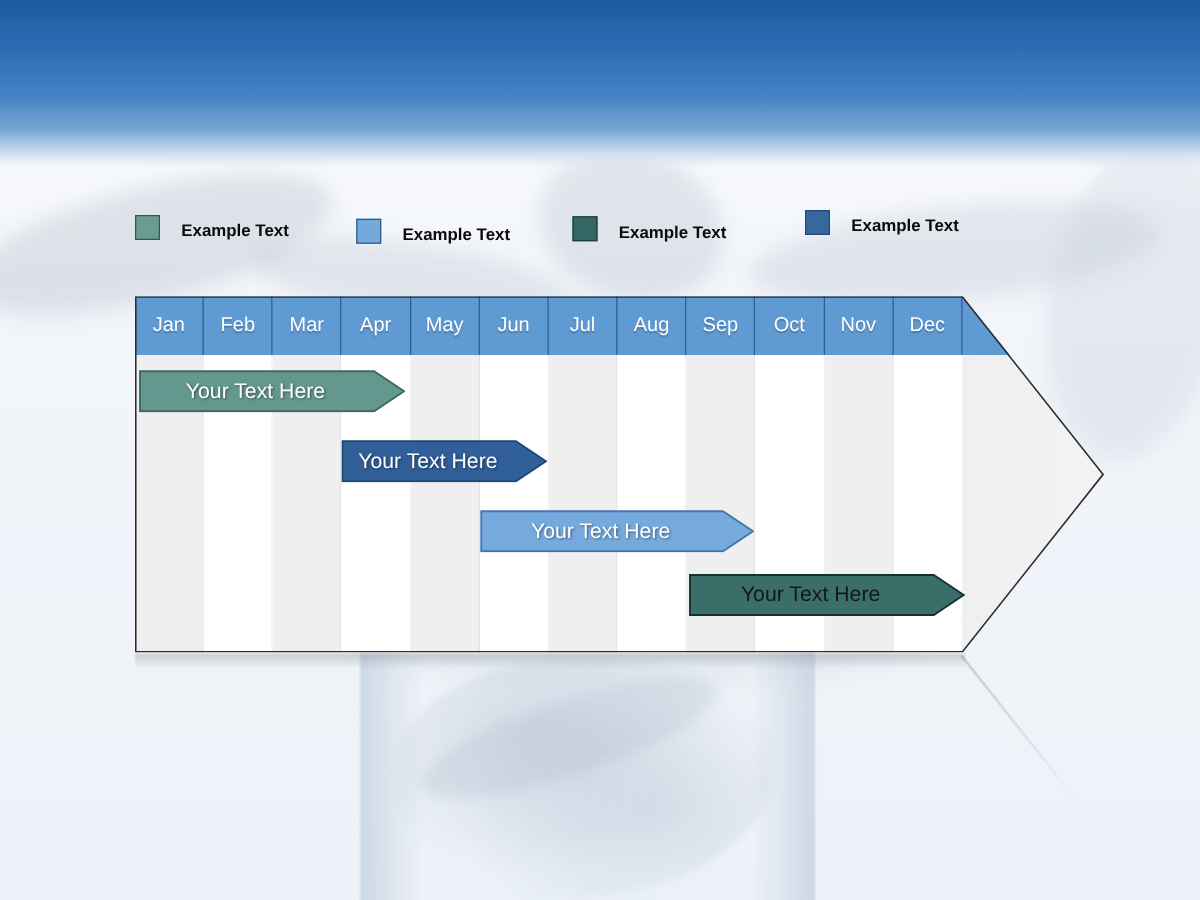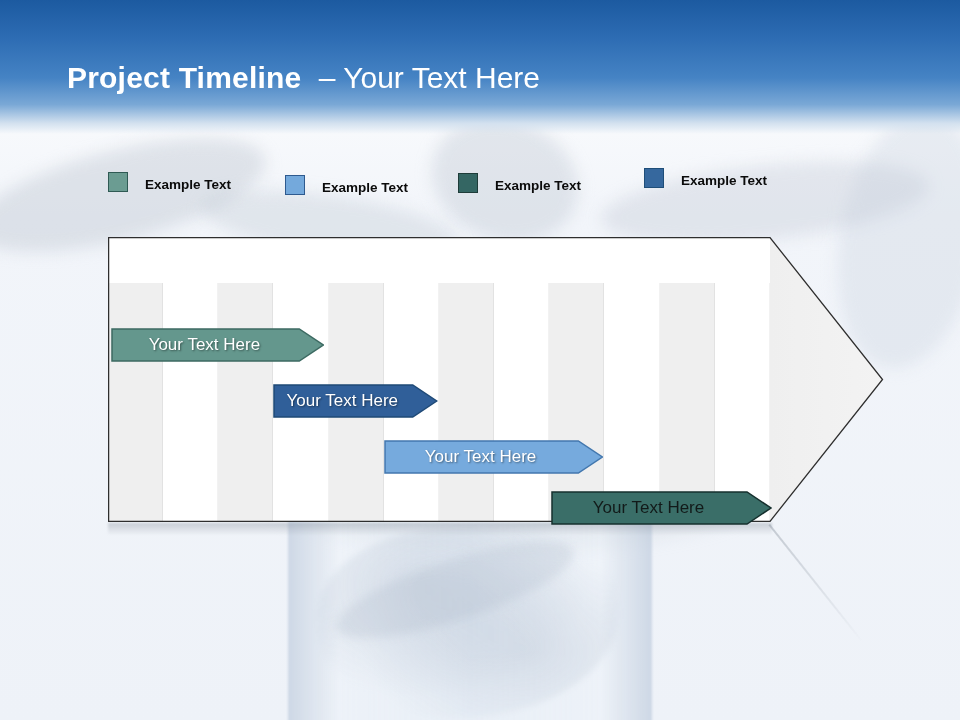--- a/index.html
+++ b/index.html
@@ -44,21 +44,21 @@
     background:linear-gradient(90deg,#efefef 0%,#f3f3f3 100%);}
   .tl-body{position:absolute;left:0;top:0;width:662px;height:285px;background:#ffffff;}
   .tl-stripes{position:absolute;left:0;top:46px;width:662px;height:239px;display:flex;}
   .stripe{height:100%;box-sizing:border-box;border-right:1px solid rgba(0,0,0,.05);}
   .tl-header{position:absolute;left:0;top:0;width:700px;height:47px;
     clip-path:polygon(0 0,662px 0,100% 100%,0 100%);}
   .month-row{position:absolute;left:0;top:0;width:662px;height:47px;display:flex;}
   .month-cell{box-sizing:border-box;height:47px;line-height:47px;text-align:center;color:#ffffff;
     font-size:16px;border-right:1px solid #2e5f93;text-shadow:0 1px 1px rgba(0,0,0,.22);}
   .tl-outline{position:absolute;left:0;top:0;z-index:6;pointer-events:none;}
-  .tl-bars{position:absolute;inset:0;z-index:7;margin-top:32px;}
+  .tl-bars{position:absolute;inset:0;z-index:7;}
   .task-bar{position:absolute;}
   .task-bar svg{display:block;}
   .task-label{position:absolute;left:0;top:0;height:100%;display:flex;align-items:center;justify-content:center;
     font-size:17px;white-space:nowrap;}
   .task-label.lite{text-shadow:1px 1px 2px rgba(0,0,0,.45);}
 
   
   .tl-reflection{position:absolute;left:108px;top:523px;width:664px;height:12px;z-index:2;
     background:linear-gradient(180deg,rgba(125,135,147,.35),rgba(125,135,147,0));filter:blur(1px);}
   .tl-reflection-slant{position:absolute;left:770px;top:524px;width:150px;height:2px;z-index:2;
@@ -75,24 +75,20 @@
     <div class="blob b2"></div>
     <div class="blob b3"></div>
     <div class="blob b4"></div>
     <div class="blob b5"></div>
     <div class="blob b6"></div>
     <div class="glass"></div>
     <div class="swirl"></div>
   </div>
 
   <div class="title-band"></div>
-  <h1 class="page-title">
-    <span class="t-main">Project Timeline</span>
-    <span class="t-suffix">– Your Text Here</span>
-  </h1>
 
   <div class="legend" id="legend">
       <div class="legend-item" style="left: 108px; top: 170px;">
         <div class="legend-swatch" style="background: rgb(107, 156, 146); border-color: rgb(47, 90, 84);"></div>
         <div class="legend-label">Example Text</div>
       </div>
       <div class="legend-item" style="left: 285px; top: 173px;">
         <div class="legend-swatch" style="background: rgb(116, 169, 220); border-color: rgb(46, 90, 143);"></div>
         <div class="legend-label">Example Text</div>
       </div>
@@ -115,20 +111,36 @@
           <div class="stripe" style="width: 55.1667px; background: rgb(239, 239, 239);"></div>
           <div class="stripe" style="width: 55.1667px; background: rgb(255, 255, 255);"></div>
           <div class="stripe" style="width: 55.1667px; background: rgb(239, 239, 239);"></div>
           <div class="stripe" style="width: 55.1667px; background: rgb(255, 255, 255);"></div>
           <div class="stripe" style="width: 55.1667px; background: rgb(239, 239, 239);"></div>
           <div class="stripe" style="width: 55.1667px; background: rgb(255, 255, 255);"></div>
           <div class="stripe" style="width: 55.1667px; background: rgb(239, 239, 239);"></div>
           <div class="stripe" style="width: 55.1667px; background: rgb(255, 255, 255);"></div>
           <div class="stripe" style="width: 55.1667px; background: rgb(239, 239, 239);"></div>
           <div class="stripe" style="width: 55.1667px; background: rgb(255, 255, 255);"></div>
+        </div>
+    </div>
+    <div class="tl-header" id="header" style="background: rgb(95, 154, 210);">
+      <div class="month-row" id="month-row">
+          <div class="month-cell" style="width: 55.1667px; border-right-color: rgb(46, 95, 147);">Jan</div>
+          <div class="month-cell" style="width: 55.1667px; border-right-color: rgb(46, 95, 147);">Feb</div>
+          <div class="month-cell" style="width: 55.1667px; border-right-color: rgb(46, 95, 147);">Mar</div>
+          <div class="month-cell" style="width: 55.1667px; border-right-color: rgb(46, 95, 147);">Apr</div>
+          <div class="month-cell" style="width: 55.1667px; border-right-color: rgb(46, 95, 147);">May</div>
+          <div class="month-cell" style="width: 55.1667px; border-right-color: rgb(46, 95, 147);">Jun</div>
+          <div class="month-cell" style="width: 55.1667px; border-right-color: rgb(46, 95, 147);">Jul</div>
+          <div class="month-cell" style="width: 55.1667px; border-right-color: rgb(46, 95, 147);">Aug</div>
+          <div class="month-cell" style="width: 55.1667px; border-right-color: rgb(46, 95, 147);">Sep</div>
+          <div class="month-cell" style="width: 55.1667px; border-right-color: rgb(46, 95, 147);">Oct</div>
+          <div class="month-cell" style="width: 55.1667px; border-right-color: rgb(46, 95, 147);">Nov</div>
+          <div class="month-cell" style="width: 55.1667px; border-right-color: rgb(46, 95, 147);">Dec</div>
         </div>
     </div>
     <svg class="tl-outline" id="outline" width="778" height="285" viewBox="0 0 778 285">
       <path id="outline-path" fill="none" stroke-width="1.3" d="M0.6,0.6 L662,0.6 L774.5,142.5 L662,284.4 L0.6,284.4 Z" stroke="#2E2E2E"></path>
     </svg>
     <div class="tl-bars" id="bars">
         <div class="task-bar" style="left: 2.75833px; top: 59px; width: 213.288px; height: 34px;">
           <svg width="213.28833333333333" height="34">
             <path d="M1,1 H188.28833333333333 L212.28833333333333,17 L188.28833333333333,33 H1 Z" fill="#64978D" stroke="#3C6A62" stroke-width="1.5"></path>
           </svg>

